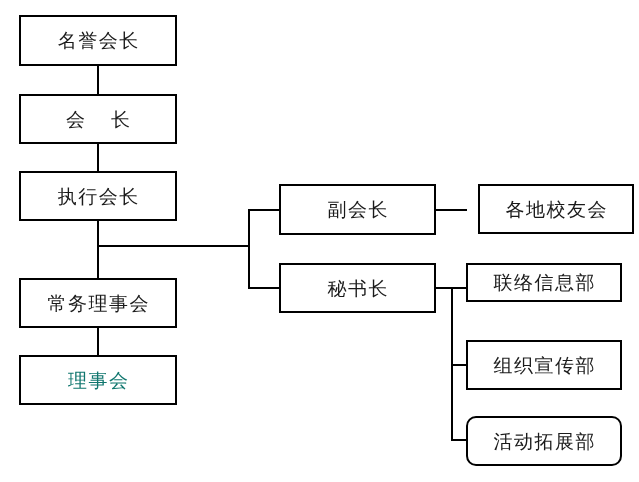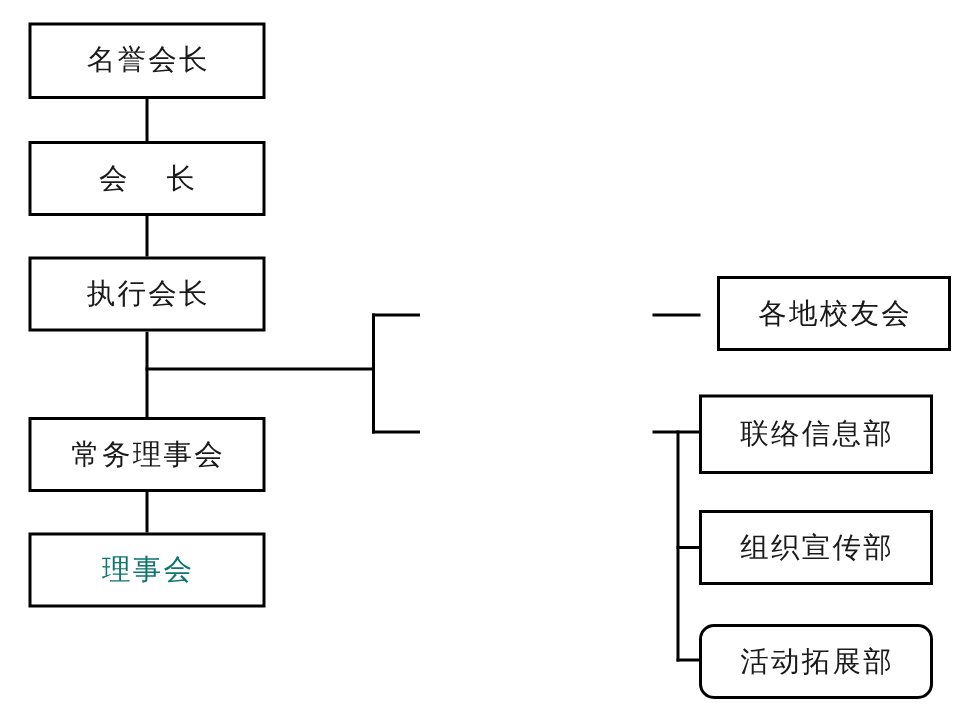--- a/index.html
+++ b/index.html
@@ -61,17 +61,19 @@
     <div class="connector" style="left: 435px; top: 209px; width: 32px; height: 2px; background: rgb(0, 0, 0);"></div>
     <div class="connector" style="left: 435px; top: 287px; width: 32px; height: 2px; background: rgb(0, 0, 0);"></div>
     <div class="connector" style="left: 451px; top: 287px; width: 2px; height: 154px; background: rgb(0, 0, 0);"></div>
     <div class="connector" style="left: 451px; top: 364px; width: 16px; height: 2px; background: rgb(0, 0, 0);"></div>
     <div class="connector" style="left: 451px; top: 439px; width: 16px; height: 2px; background: rgb(0, 0, 0);"></div>
     <div class="node" style="left: 19px; top: 15px; width: 158px; height: 51px; border-color: rgb(0, 0, 0); color: rgb(26, 26, 26);">名誉会长</div>
     <div class="node wide-space" style="left: 19px; top: 94px; width: 158px; height: 50px; border-color: rgb(0, 0, 0); color: rgb(26, 26, 26);">会 长</div>
     <div class="node" style="left: 19px; top: 171px; width: 158px; height: 50px; border-color: rgb(0, 0, 0); color: rgb(26, 26, 26);">执行会长</div>
     <div class="node" style="left: 19px; top: 278px; width: 158px; height: 50px; border-color: rgb(0, 0, 0); color: rgb(26, 26, 26);">常务理事会</div>
     <div class="node" style="left: 19px; top: 355px; width: 158px; height: 50px; border-color: rgb(0, 0, 0); color: #0f766e;">理事会</div>
+    <div class="node" style="left: 279px; top: 184px; width: 157px; height: 51px; border-color: rgb(0, 0, 0); color: rgb(26, 26, 26);">副会长</div>
+    <div class="node" style="left: 279px; top: 263px; width: 157px; height: 50px; border-color: rgb(0, 0, 0); color: rgb(26, 26, 26);">秘书长</div>
     <div class="node" style="left: 478px; top: 184px; width: 156px; height: 50px; border-color: rgb(0, 0, 0); color: rgb(26, 26, 26);">各地校友会</div>
-    <div class="node" style="left: 466px; top: 263px; width: 156px; height: 53px; border-color: rgb(0, 0, 0); color: rgb(26, 26, 26);">联络信息部</div>
+    <div class="node" style="left: 466px; top: 263px; width: 156px; height: 39px; border-color: rgb(0, 0, 0); color: rgb(26, 26, 26);">联络信息部</div>
     <div class="node" style="left: 466px; top: 340px; width: 156px; height: 50px; border-color: rgb(0, 0, 0); color: rgb(26, 26, 26);">组织宣传部</div>
     <div class="node" style="left: 466px; top: 416px; width: 156px; height: 50px; border-color: rgb(0, 0, 0); color: rgb(26, 26, 26); border-radius: 10px;">活动拓展部</div>
   </div>
 
 </body></html>

